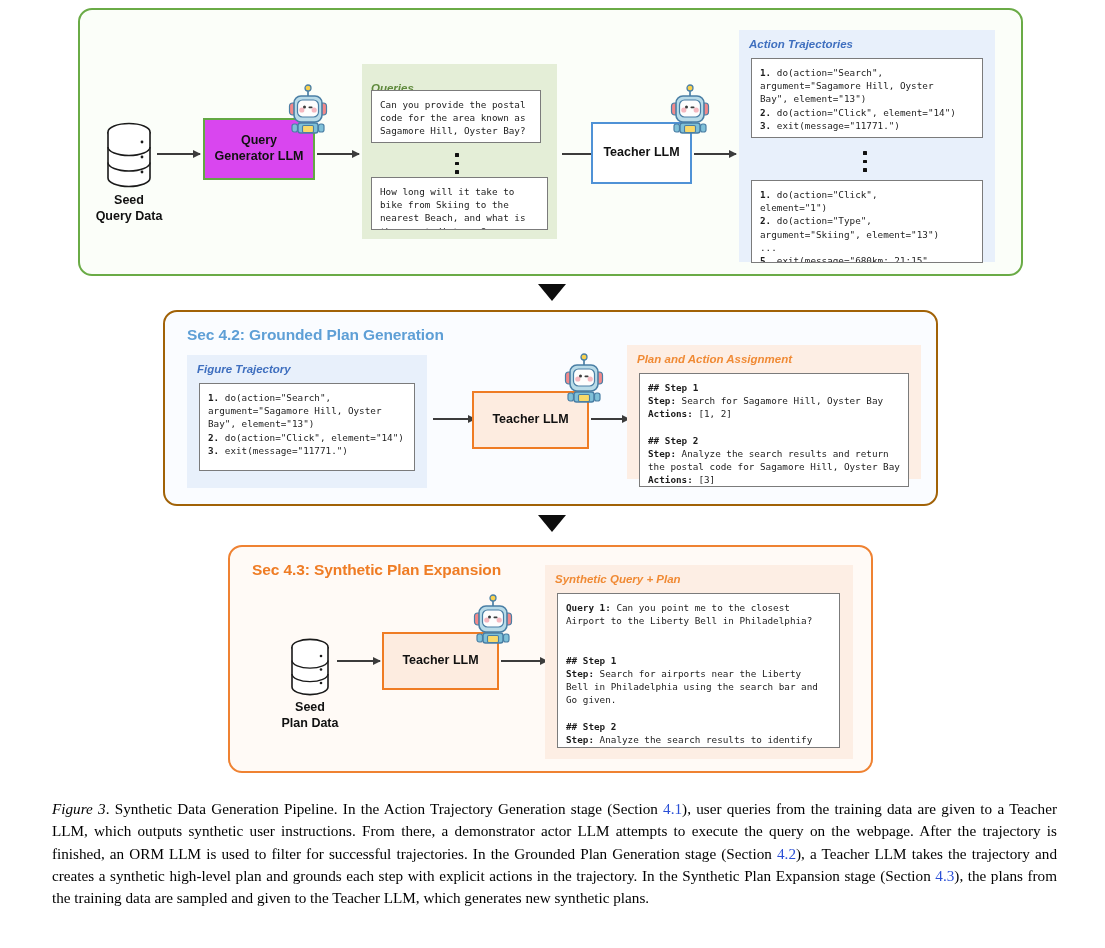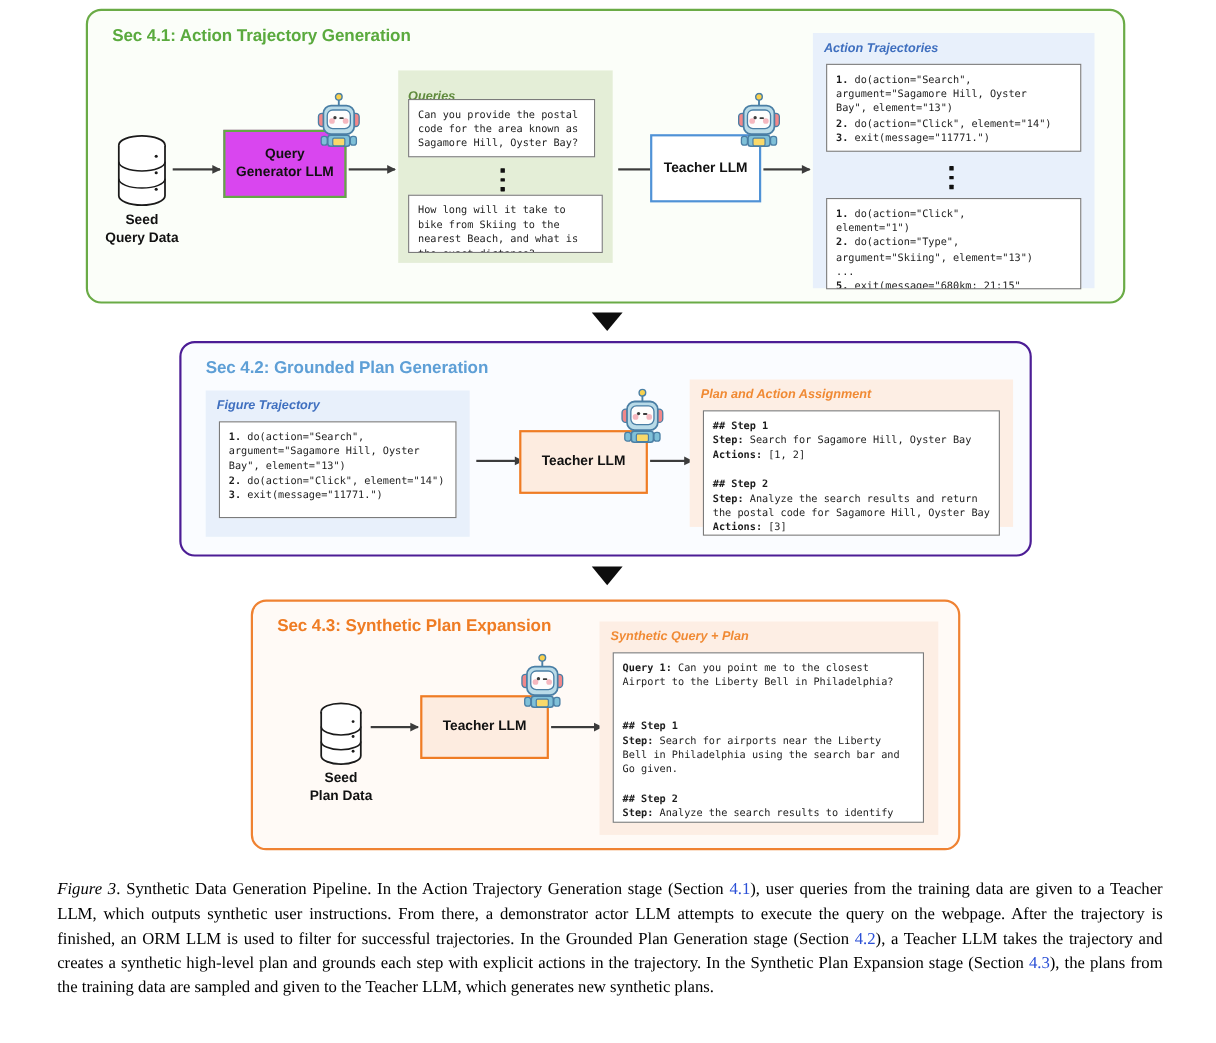--- a/index.html
+++ b/index.html
@@ -21,21 +21,21 @@
     border-radius: 14px;
     box-sizing: border-box;
   }
   .sec41 {
     left: 78px; top: 8px; width: 945px; height: 268px;
     border: 2px solid #6aab46;
     background: #fbfef9;
   }
   .sec42 {
     left: 163px; top: 310px; width: 775px; height: 196px;
-    border: 2px solid #4c1d95;
+    border: 2px solid #a16207;
     background: #fafcff;
   }
   .sec43 {
     left: 228px; top: 545px; width: 645px; height: 228px;
     border: 2px solid #ef8232;
     background: #fffaf6;
   }
   .sec-title {
     position: absolute;
     font-weight: bold;
@@ -164,21 +164,20 @@
     color: #000000;
     text-align: justify;
   }
   .caption .fignum { font-style: italic; }
   .caption .ref { color: #2a4fd6; }
 </style>
 </head>
 <body>
 
 <div class="section sec41">
-  <div class="sec-title">Sec 4.1: Action Trajectory Generation</div>
 
   <div class="db" style="left:22px; top:110px;">
     <svg width="54" height="70" viewBox="0 0 54 70">
       <ellipse cx="27" cy="12" rx="21" ry="8.5" fill="#fff" stroke="#1a1a1a" stroke-width="1.6"></ellipse>
       <path d="M6 12 V58 A21 8.5 0 0 0 48 58 V12" fill="#fff" stroke="#1a1a1a" stroke-width="1.6"></path>
       <path d="M6 27 A21 8.5 0 0 0 48 27" fill="none" stroke="#1a1a1a" stroke-width="1.4"></path>
       <path d="M6 42.5 A21 8.5 0 0 0 48 42.5" fill="none" stroke="#1a1a1a" stroke-width="1.4"></path>
       <circle cx="40" cy="22" r="1.4" fill="#1a1a1a"></circle>
       <circle cx="40" cy="37" r="1.4" fill="#1a1a1a"></circle>
       <circle cx="40" cy="52" r="1.4" fill="#1a1a1a"></circle>

